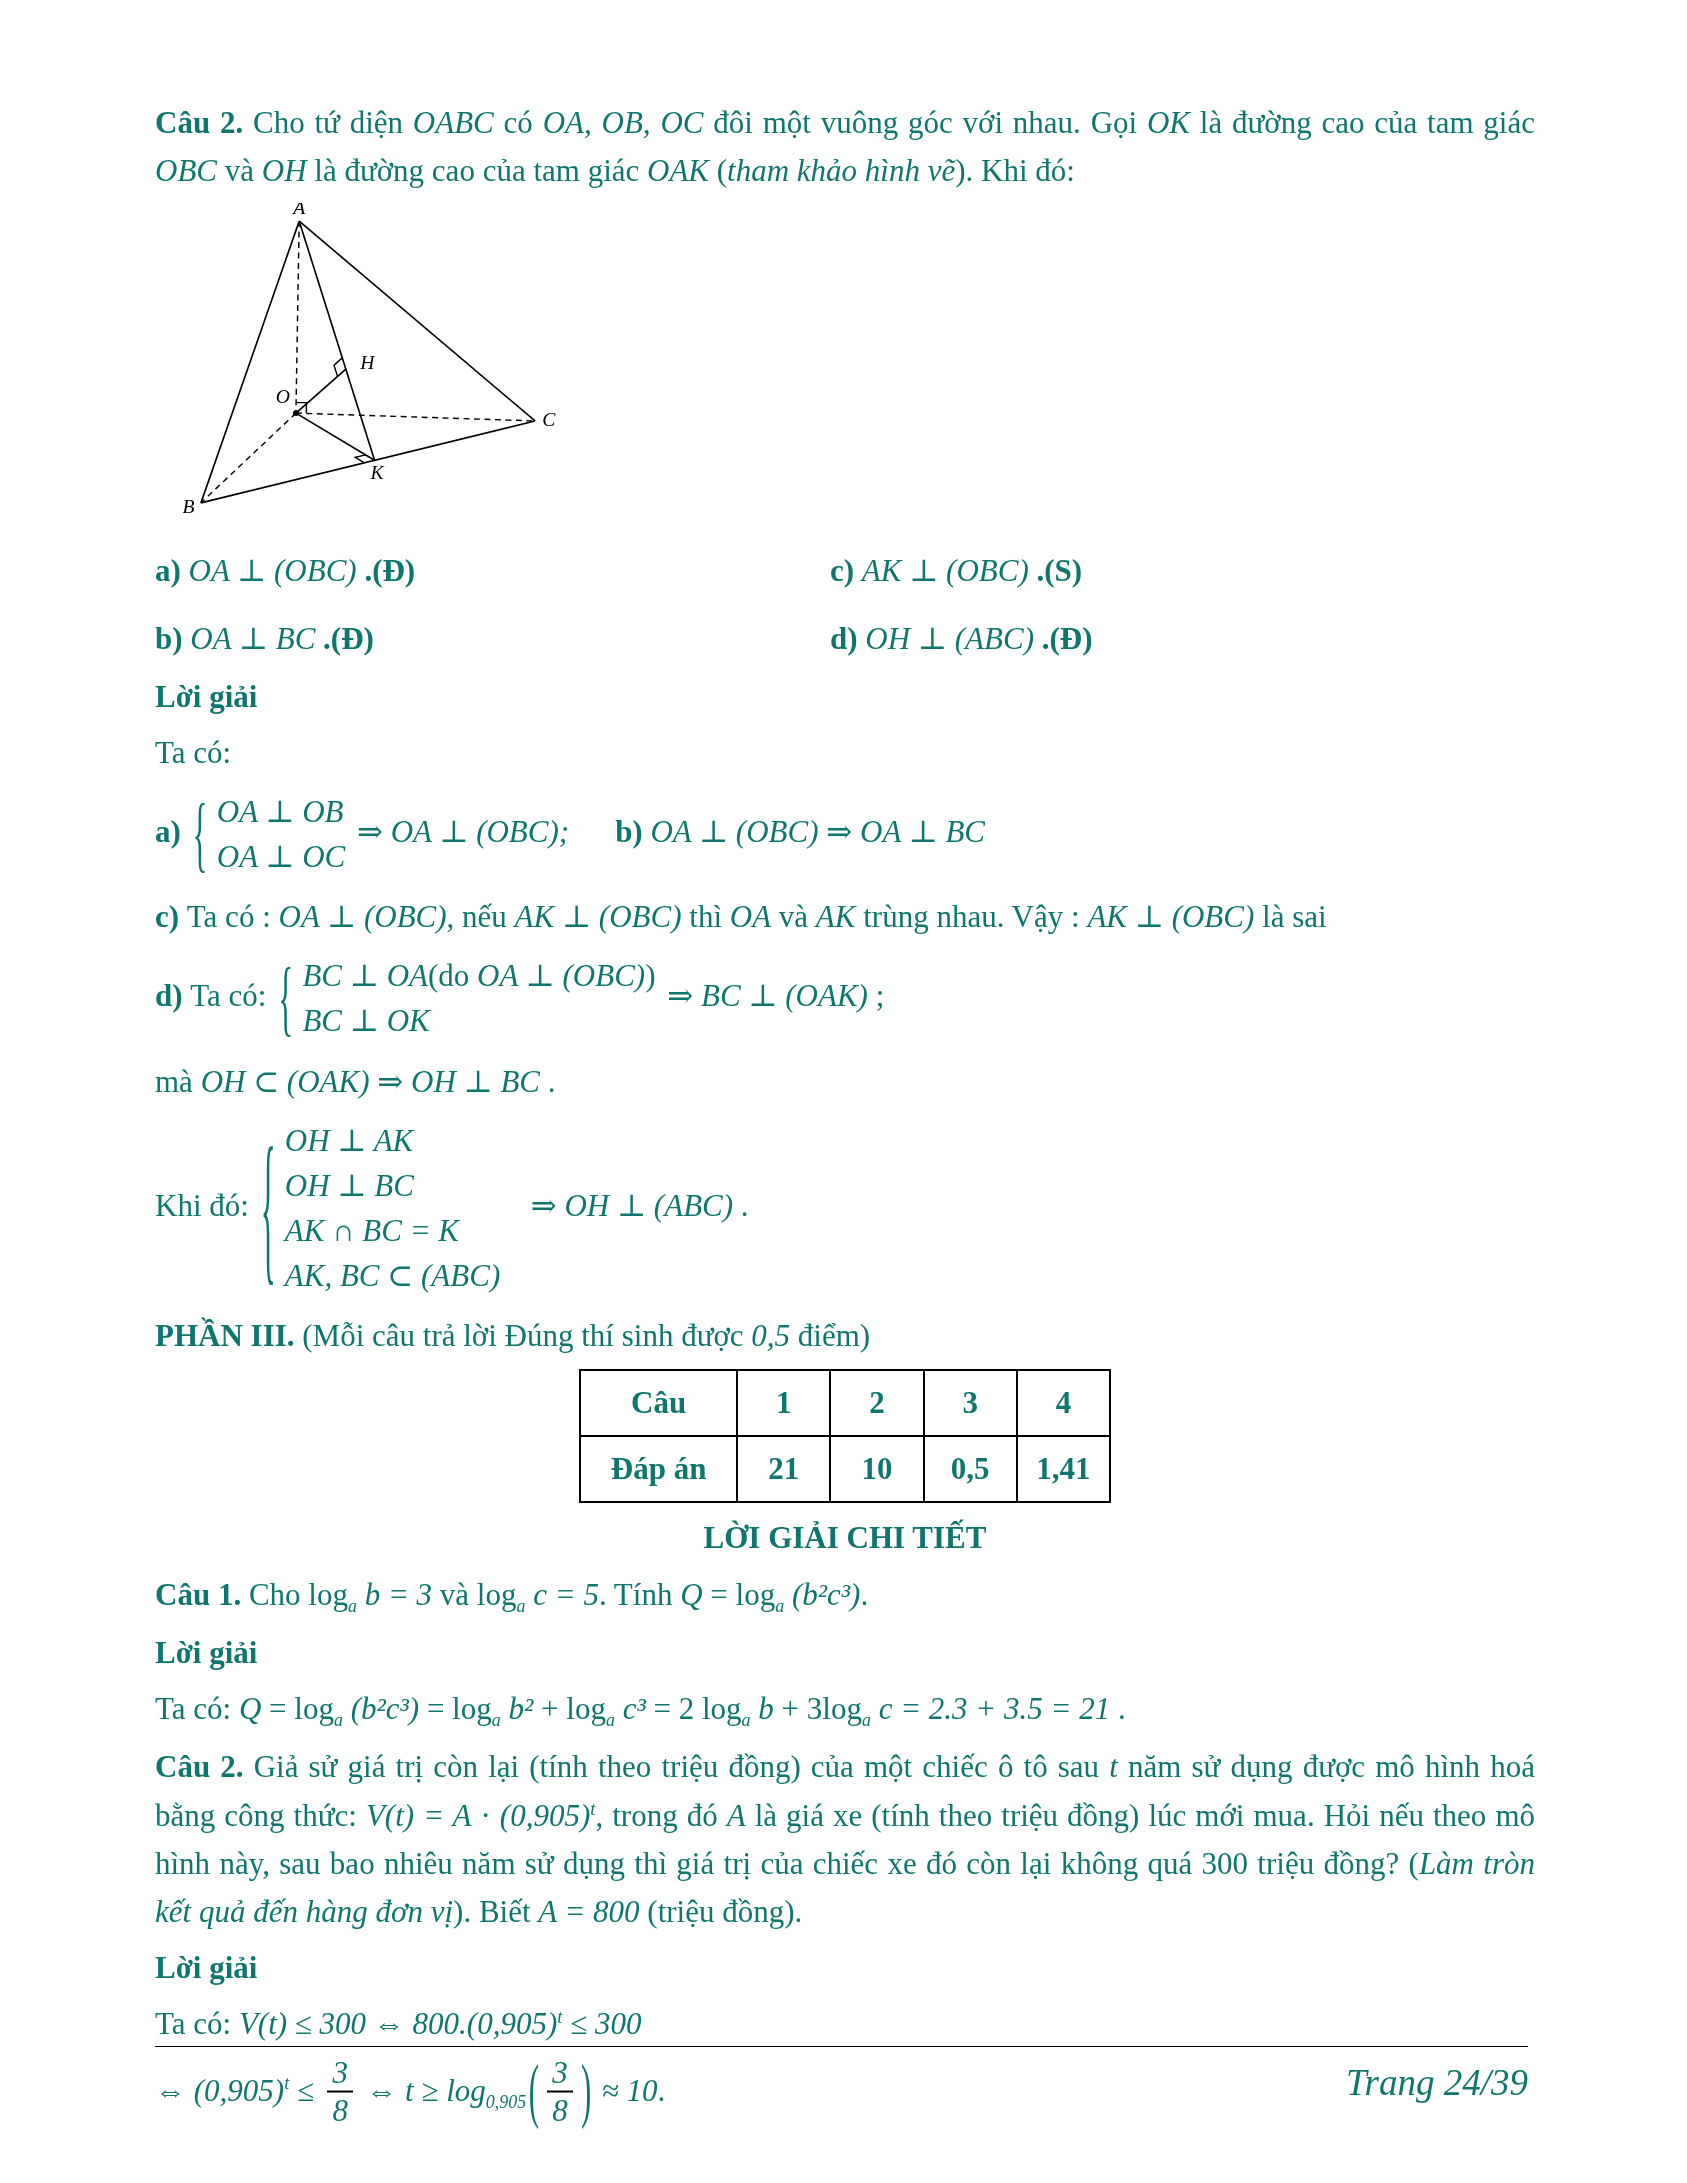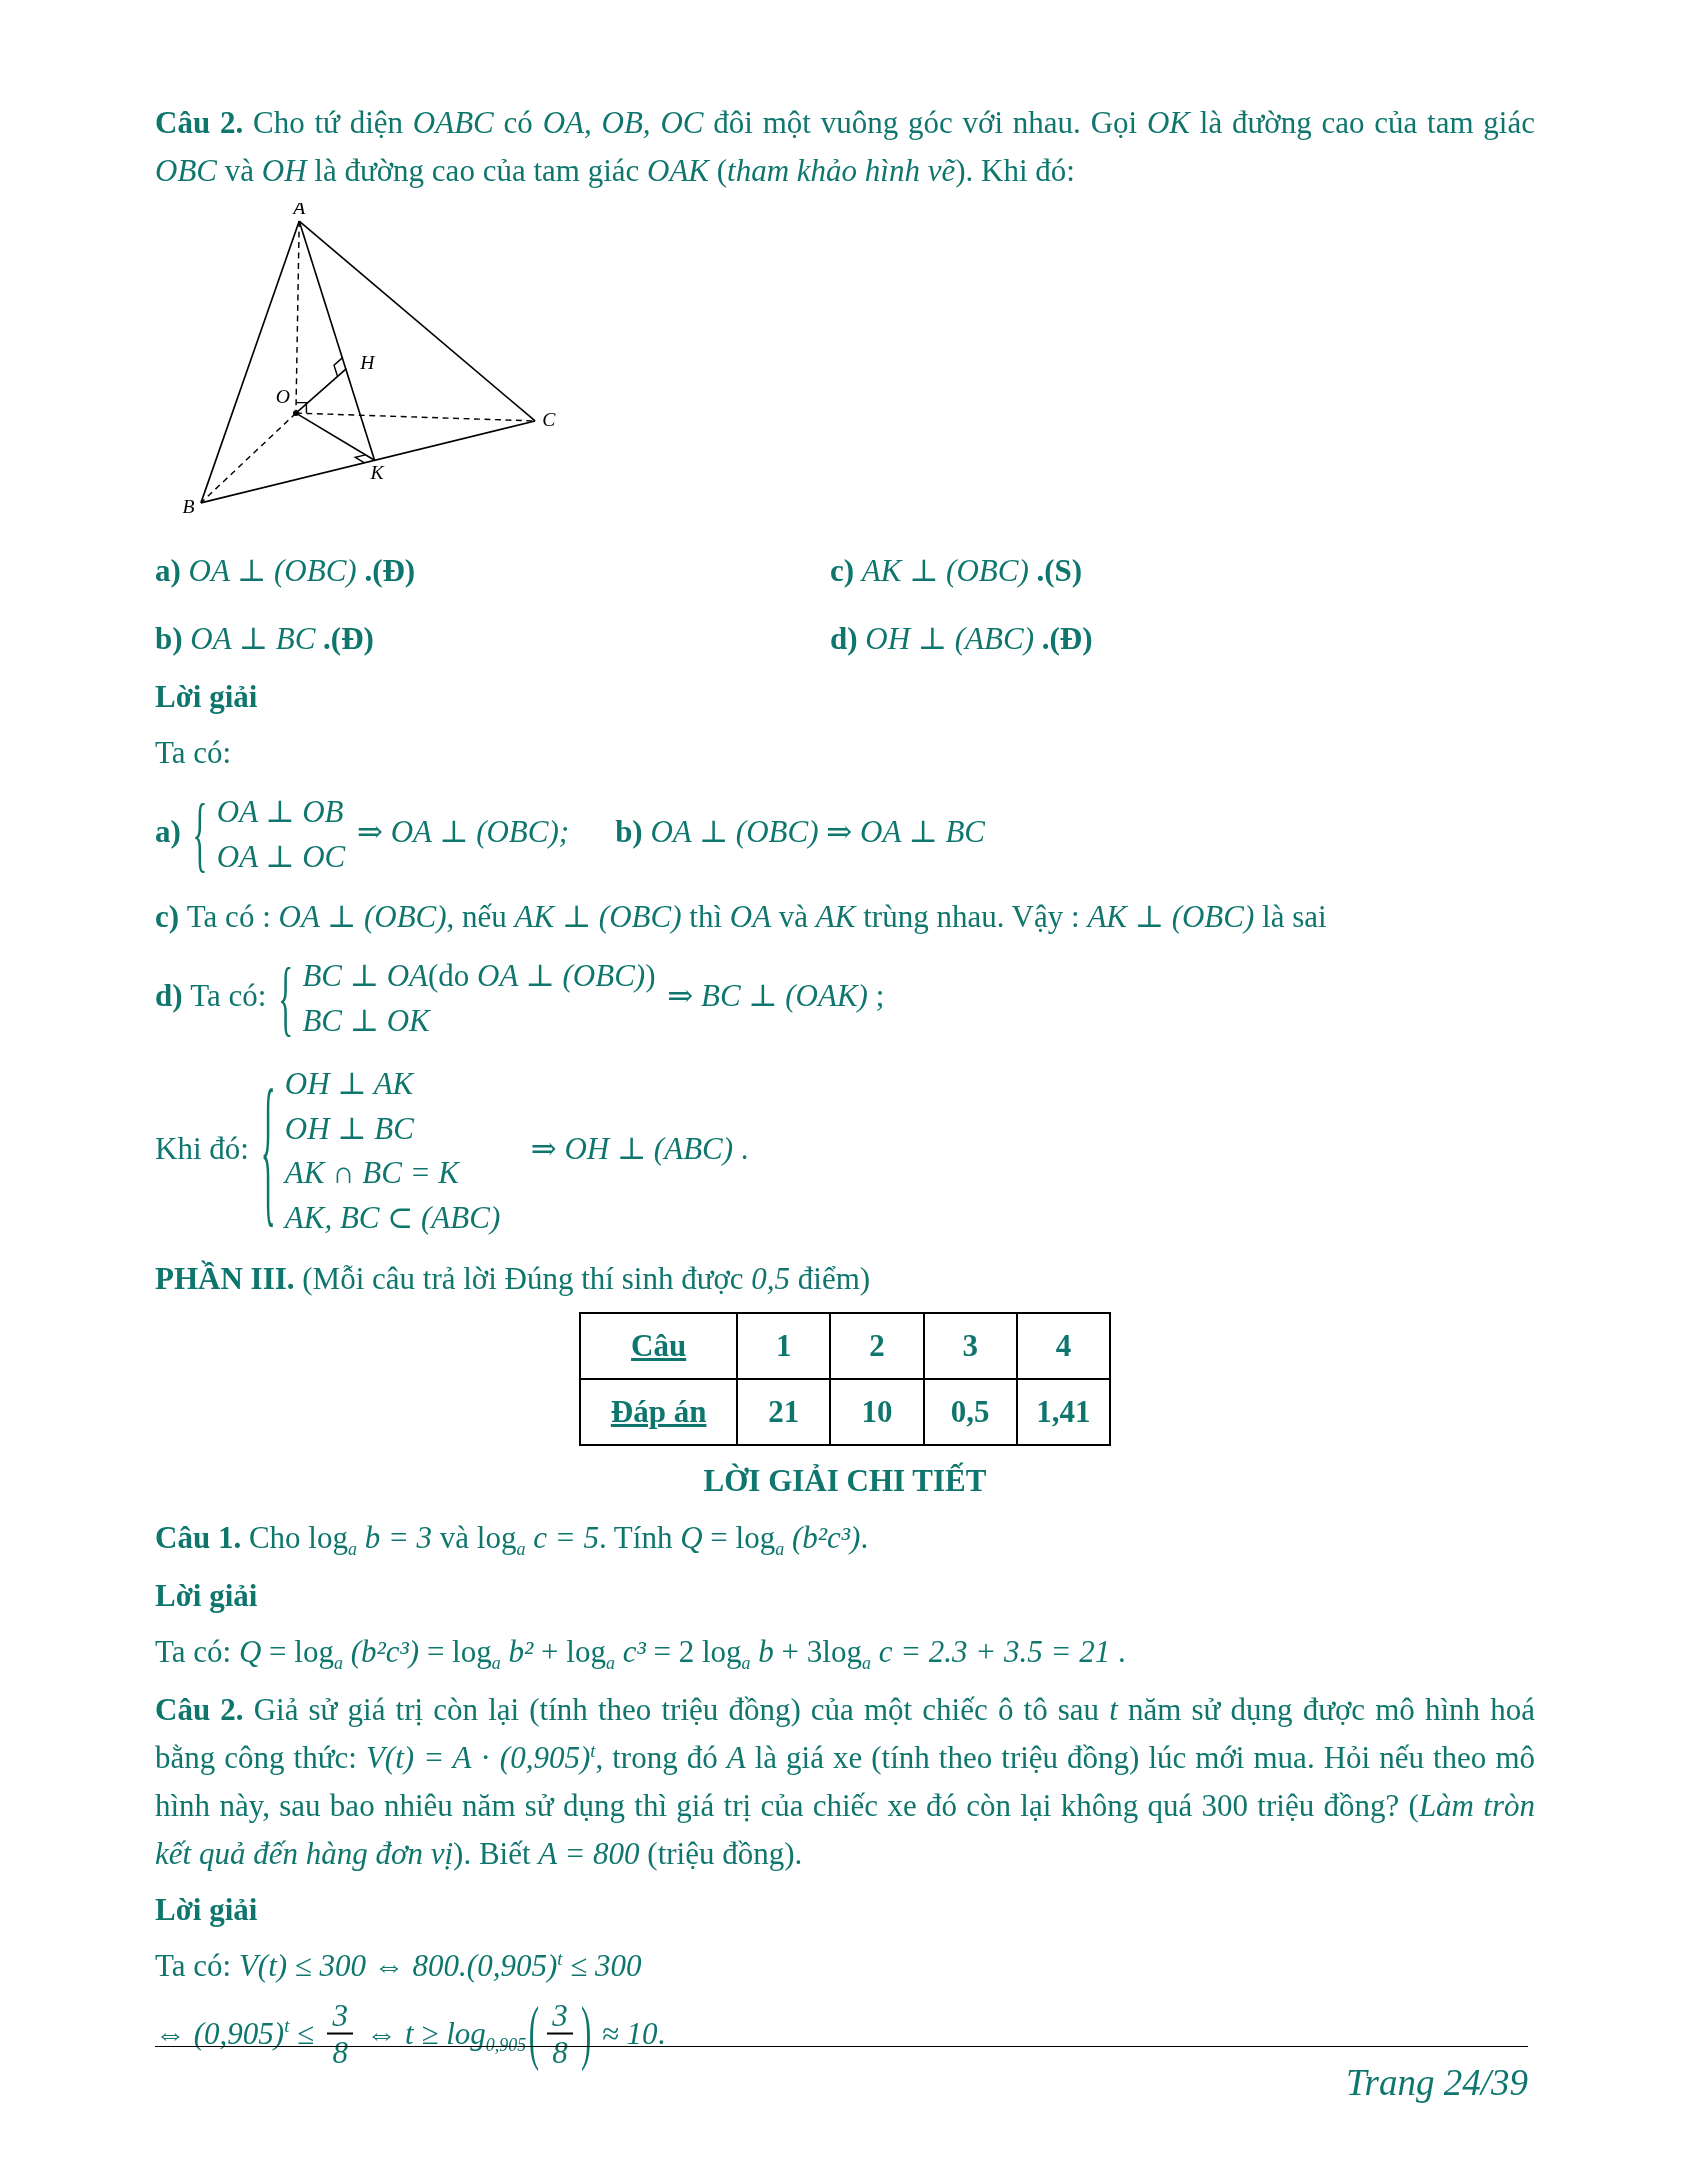--- a/index.html
+++ b/index.html
@@ -31,21 +31,21 @@
         font-style:italic;line-height:1.15;margin:0 5.3px;transform:translateY(-0.08em);}
   .frac .fr-num{padding:0 5.3px;border-bottom:2px solid #000;}
   .frac .fr-den{padding:0 5.3px;}
   .bigp{display:inline-block;transform:scaleY(2.3);margin:0 2.6px;font-style:normal;}
   .figure{margin:2.6px 0 12px 23px;}
   .answers{display:grid;grid-template-columns:655px 1fr;row-gap:6.6px;margin:4px 0 9.3px 0;gap:20px;}
   .answers p{margin:0;}
   table.anskey{border-collapse:collapse;margin:9.3px auto 10.6px auto;}
   table.anskey td{border:2px solid #000;text-align:center;font-weight:bold;
                   height:64px;padding:0 6.6px;}
-  table.anskey td.c0{width:142px;text-decoration:underline;}
+  table.anskey td.c0{width:142px;}
   table.anskey td.cn{width:78px;}
   .center-title{text-align:center;font-weight:bold;margin:2.6px 0 9.3px 0;}
   .sysline{margin:9.3px 0;}
   .footer-rule{position:absolute;left:155px;right:159px;top:2046px;border-top:1.7px solid #000;}
   .footer-page{position:absolute;right:159px;top:2054px;font-size:37px;font-style:italic;}
   svg text{font-family:"Liberation Serif","DejaVu Serif",serif;font-style:italic;font-size:30px;}
 </style>
 </head>
 <body>
 
@@ -101,20 +101,21 @@
           </span>
         </span><span class="f-i"> ⇒ OA ⊥ (OBC);</span><span style="display: inline-block; width: 46px;"></span><span class="f-b">b) </span><span class="f-i">OA ⊥ (OBC) ⇒ OA ⊥ BC</span></p>
     <p class="para"><span class="f-b">c) </span><span class="f-n">Ta có : </span><span class="f-i">OA ⊥ (OBC)</span><span class="f-n">, nếu </span><span class="f-i">AK ⊥ (OBC)</span><span class="f-n"> thì </span><span class="f-i">OA</span><span class="f-n"> và </span><span class="f-i">AK</span><span class="f-n"> trùng nhau. Vậy : </span><span class="f-i">AK ⊥ (OBC)</span><span class="f-n"> là sai</span></p>
     <p class="sysline"><span class="f-b">d) </span><span class="f-n">Ta có: </span><span class="sys">
           <span class="brace" style="transform: scaleY(2.7);">{</span>
           <span class="sysrows">
             <span class="sysrow"><span class="f-i">BC ⊥ OA</span><span class="f-n">(do </span><span class="f-i">OA ⊥ (OBC)</span><span class="f-n">)</span></span>
             <span class="sysrow"><span class="f-i">BC ⊥ OK</span></span>
           </span>
         </span><span class="f-i"> ⇒ BC ⊥ (OAK)</span><span class="f-n"> ;</span></p>
+    <p><span class="f-n">mà </span><span class="f-i">OH ⊂ (OAK) ⇒ OH ⊥ BC</span><span class="f-n"> .</span></p>
     <p class="sysline"><span class="f-n">Khi đó: </span><span class="sys">
           <span class="brace" style="transform: scaleY(5.4);">{</span>
           <span class="sysrows">
             <span class="sysrow"><span class="f-i">OH ⊥ AK</span></span>
             <span class="sysrow"><span class="f-i">OH ⊥ BC</span></span>
             <span class="sysrow"><span class="f-i">AK ∩ BC = K</span></span>
             <span class="sysrow"><span class="f-i">AK, BC ⊂ (ABC)</span></span>
           </span>
         </span><span style="display: inline-block; width: 26.5px;"></span><span class="f-i">⇒ OH ⊥ (ABC)</span><span class="f-n"> .</span></p>
 

